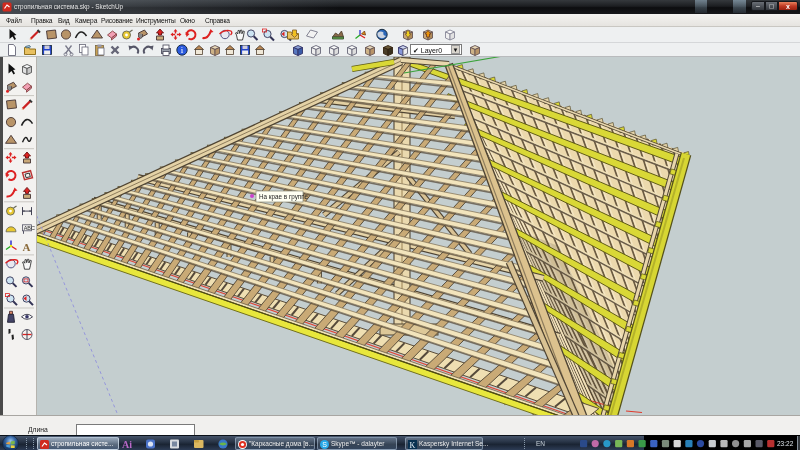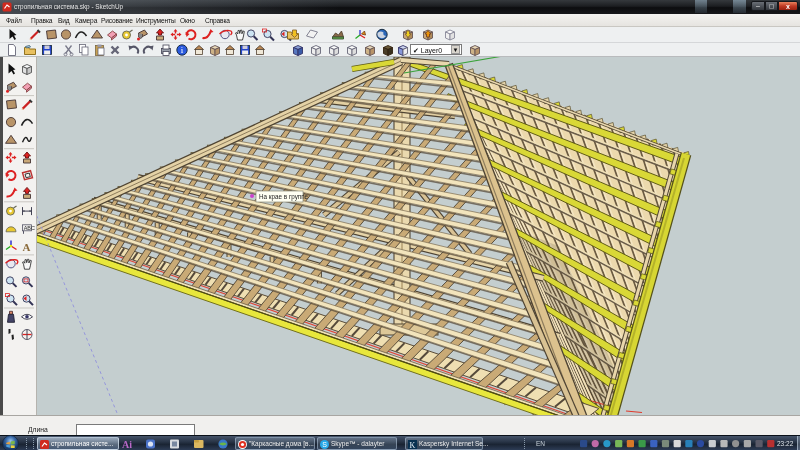--- a/index.html
+++ b/index.html
@@ -591,21 +591,21 @@
 <rect x="219" y="134" width="47" height="11" fill="#fffff2" stroke="#8a8a7a" stroke-width="0.7"></rect>
 <text x="222" y="142" font-size="6.3" fill="#222" font-family="Liberation Sans, sans-serif">На крае в группе</text>
 <circle cx="215" cy="139" r="2" fill="#cc44cc"></circle>
 </svg>
 
 <div class="abs" style="left:0;top:415px;width:800px;height:20px;background:#f1f0ee;border-top:1px solid #a8a6a2">
  <span class="abs" style="left:28px;top:10px;font-size:6.8px;color:#222">Длина</span>
  <div class="abs" style="left:76px;top:8px;width:119px;height:12px;background:#fff;border:1px solid #7a7a7a"></div>
 </div>
 
-<div class="abs" style="left:0;top:435px;width:800px;height:15px;background:linear-gradient(180deg,#46546a 0%,#2a3648 40%,#1a2433 60%,#2d3c55 100%);border-top:1px solid #0a1018">
+<div class="abs" style="left:0;top:435px;width:644px;height:15px;background:linear-gradient(180deg,#46546a 0%,#2a3648 40%,#1a2433 60%,#2d3c55 100%);border-top:1px solid #0a1018">
  <svg class="abs" style="left:2px;top:-1px" width="18" height="17">
       <defs>
         <radialGradient id="orb" cx="50%" cy="35%">
           <stop offset="0%" stop-color="#9ec8ee"></stop>
           <stop offset="55%" stop-color="#3a6aa8"></stop>
           <stop offset="100%" stop-color="#1a3a66"></stop>
         </radialGradient>
       </defs>
       <circle cx="8.5" cy="8.5" r="8" fill="url(#orb)" stroke="#0e2038" stroke-width="0.6"></circle>
       <g transform="translate(8.5,8.5)">

